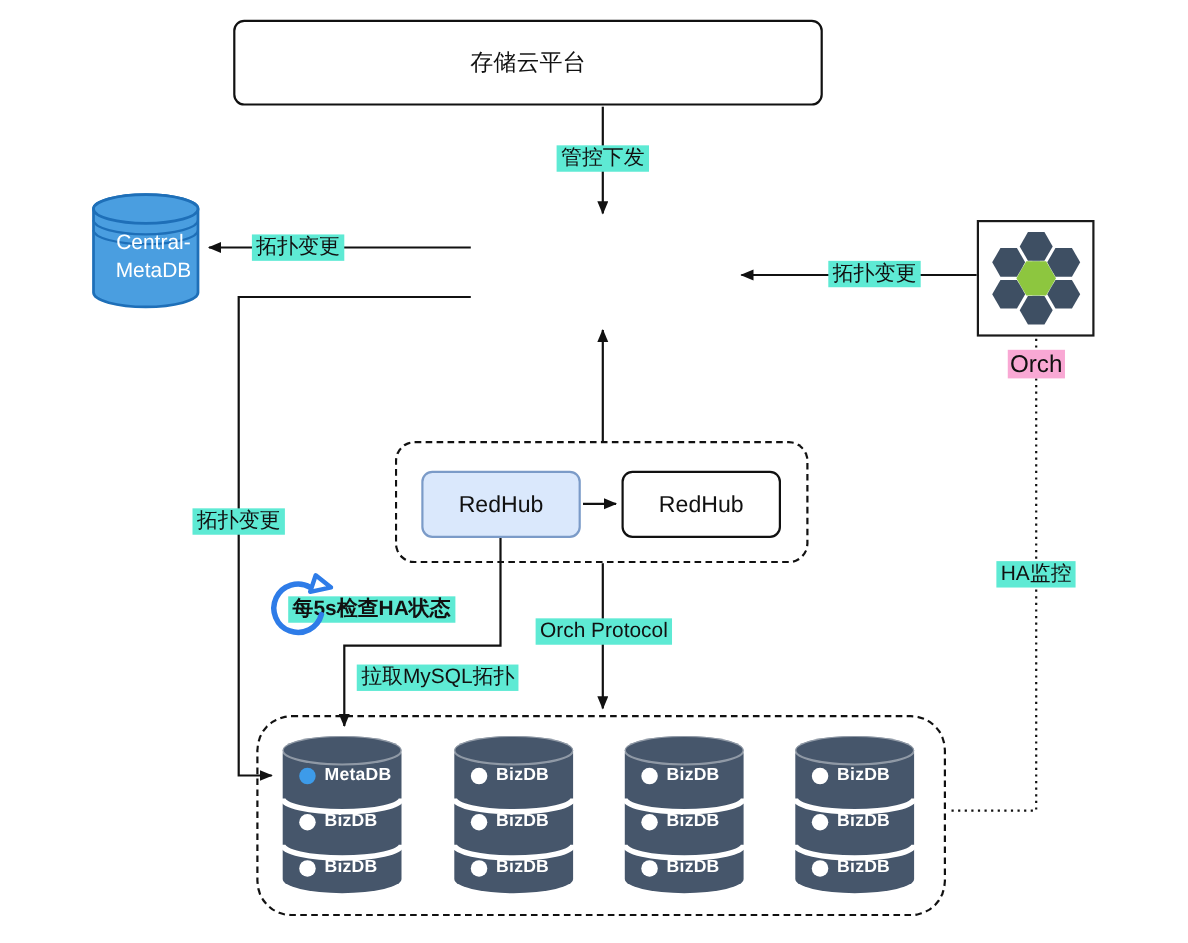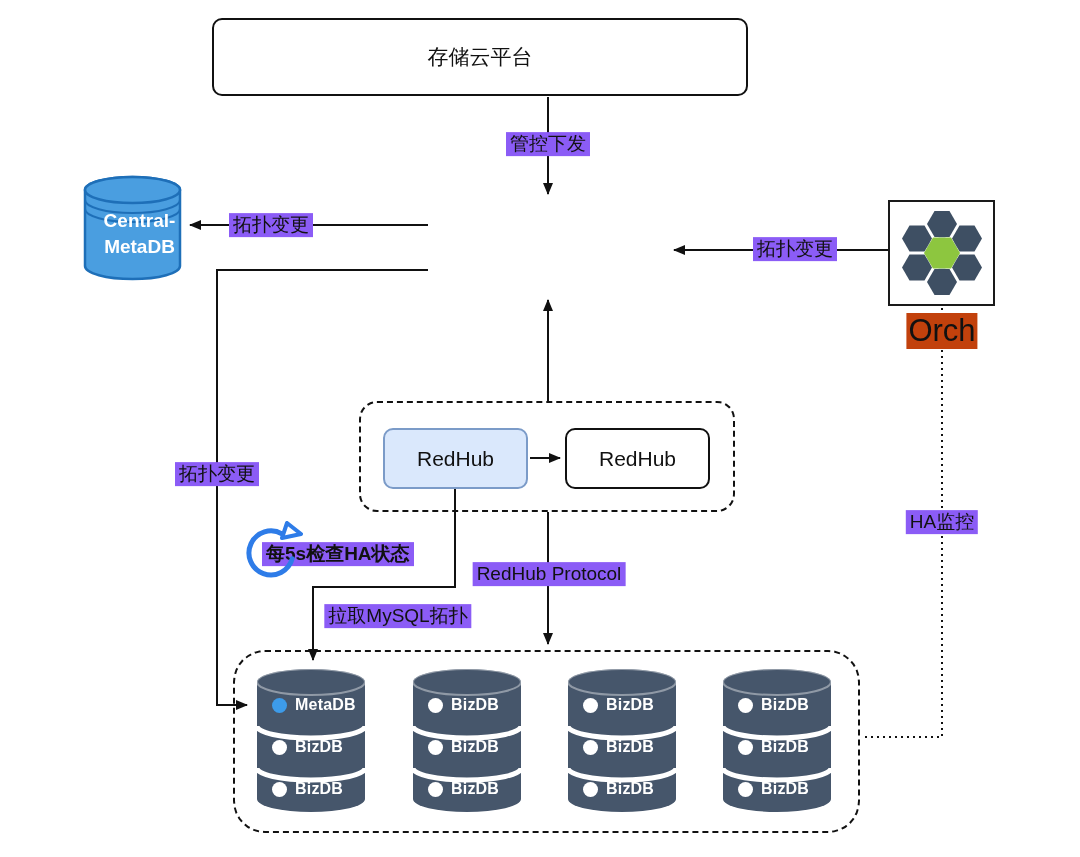--- a/index.html
+++ b/index.html
@@ -16,30 +16,30 @@
   .box-admin{left:428px;top:201px;width:239px;height:92px;border-radius:14px;font-size:21px;}
   .box-redhub-a{left:383px;top:428px;width:145px;height:61px;border-radius:10px;
                 background:#dae8fc;border:2px solid #7b9bc8;font-size:21px;}
   .box-redhub-b{left:565px;top:428px;width:145px;height:61px;border-radius:10px;font-size:21px;}
   .box-orch{left:888px;top:200px;width:107px;height:106px;border:2.5px solid #1a1a1a;}
   
   .grp{position:absolute;border:2px dashed #111;box-sizing:border-box;background:transparent;}
   .grp-redhub{left:359px;top:401px;width:376px;height:111px;border-radius:18px;}
   .grp-dbs{left:233px;top:650px;width:627px;height:183px;border-radius:32px;}
   
-  .elabel{position:absolute;transform:translate(-50%,-50%);background:#8b5cf6;padding:0 4px;
+  .elabel{position:absolute;transform:translate(-50%,-50%);background:#5eead4;padding:0 4px;
           font-size:19px;white-space:nowrap;line-height:1.25;}
   .elabel-left{transform:translate(0,-50%);font-weight:bold;}
   
   .orch-caption{position:absolute;left:942px;top:331px;transform:translate(-50%,-50%);
-                font-size:31px;background:#c2410c;padding:0 2px;}
+                font-size:22px;background:#f9a8d4;padding:0 2px;}
   
   .cmdb{position:absolute;left:83px;top:172px;width:99px;height:112px;}
   .cmdb-text{position:absolute;left:0;top:36px;width:113px;text-align:center;color:#fff;
-             font-weight:bold;font-size:19px;line-height:26px;}
+             font-weight:normal;font-size:19px;line-height:26px;}
   
   .stack{position:absolute;top:667px;width:112px;height:147px;}
   .stack svg{position:absolute;left:0;top:0;}
   .s1{left:255px}.s2{left:411px}.s3{left:566px}.s4{left:721px}
   .dbrow{position:absolute;left:0;width:112px;height:22px;display:flex;align-items:center;
          padding-left:17px;box-sizing:border-box;gap:8px;}
   .r1{top:27px}.r2{top:69px}.r3{top:111px}
   .dot{width:15px;height:15px;border-radius:50%;flex:0 0 auto;}
   .dblabel{color:#fff;font-size:16px;font-weight:700;letter-spacing:.2px;}
   .row-meta .dblabel{font-weight:700;}
@@ -72,21 +72,21 @@
   </svg>
 
   <div class="grp grp-redhub"></div>
   <div class="grp grp-dbs"></div>
 
   <div class="elabel" style="left:548px;top:144px">管控下发</div>
   <div class="elabel" style="left:271px;top:225px">拓扑变更</div>
   <div class="elabel" style="left:795px;top:249px">拓扑变更</div>
   <div class="elabel" style="left:217px;top:474px">拓扑变更</div>
   <div class="elabel elabel-left" style="left:262px;top:554px">每5s检查HA状态</div>
-  <div class="elabel" style="left:549px;top:574px">RedHub Protocol</div>
+  <div class="elabel" style="left:549px;top:574px">Orch Protocol</div>
   <div class="elabel" style="left:398px;top:616px">拉取MySQL拓扑</div>
   <div class="elabel" style="left:942px;top:522px">HA监控</div>
 
   <svg class="refresh" viewBox="0 0 60 60">
     <path d="M49.2,37.7 A22,22 0 1 1 39,12.9" fill="none" stroke="#2e7ce8" stroke-width="5" stroke-linecap="round"></path>
     <path d="M44,2 L58,13 L39,17 Z" fill="#ffffff" stroke="#2e7ce8" stroke-width="4" stroke-linejoin="round"></path>
   </svg>
 
   <div class="node box-platform">
     <span>存储云平台</span>

